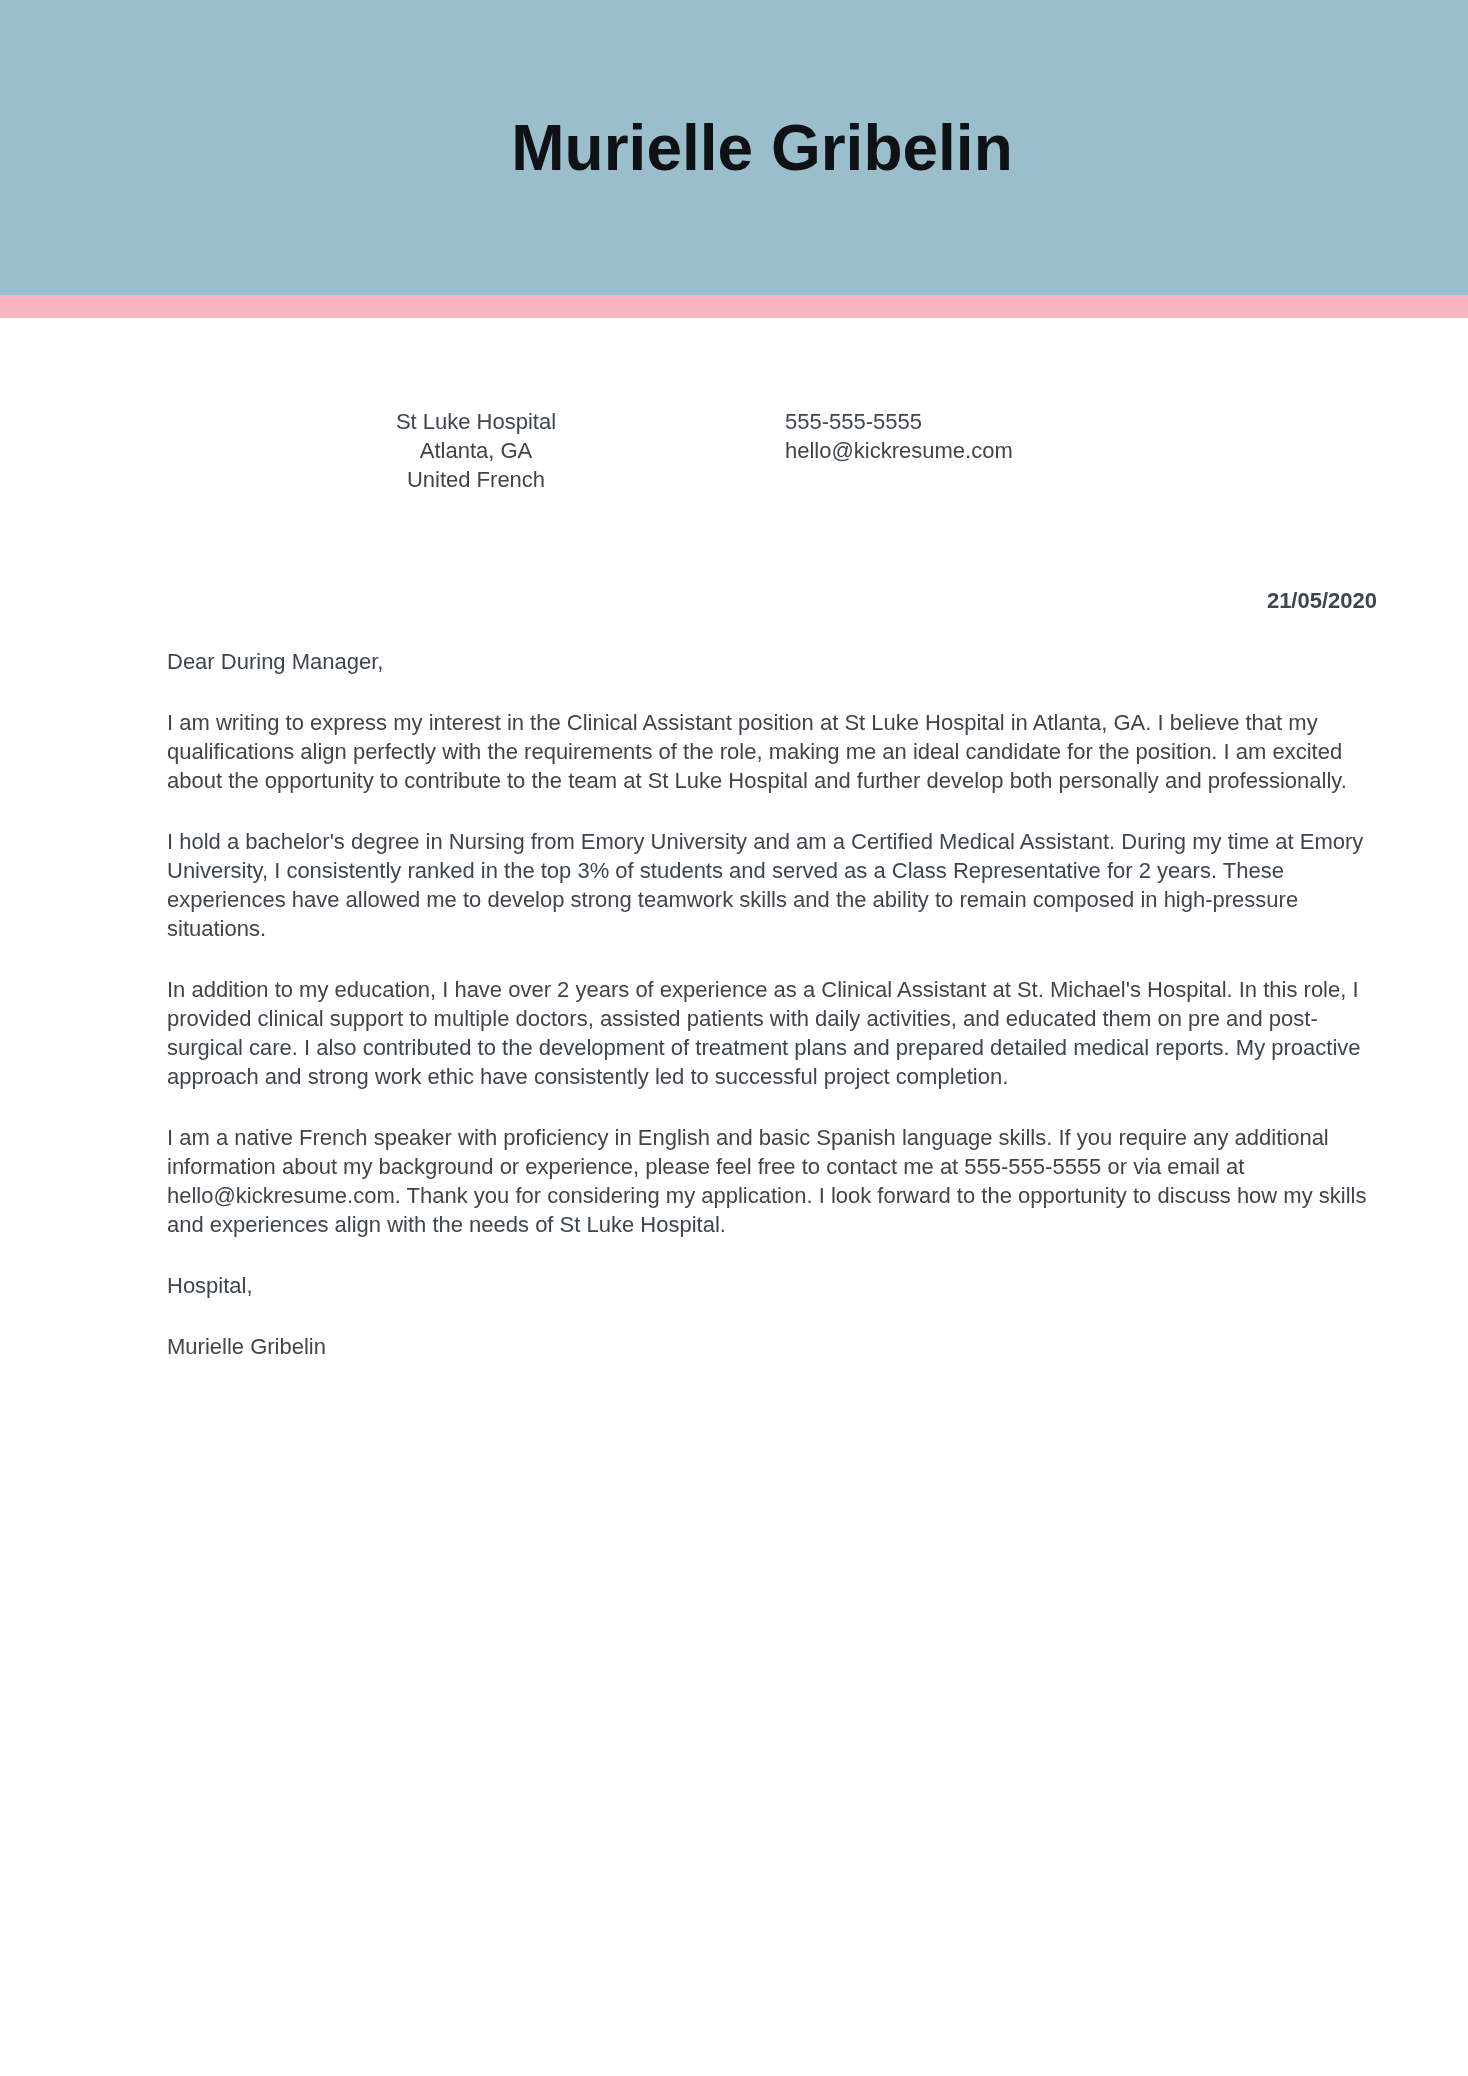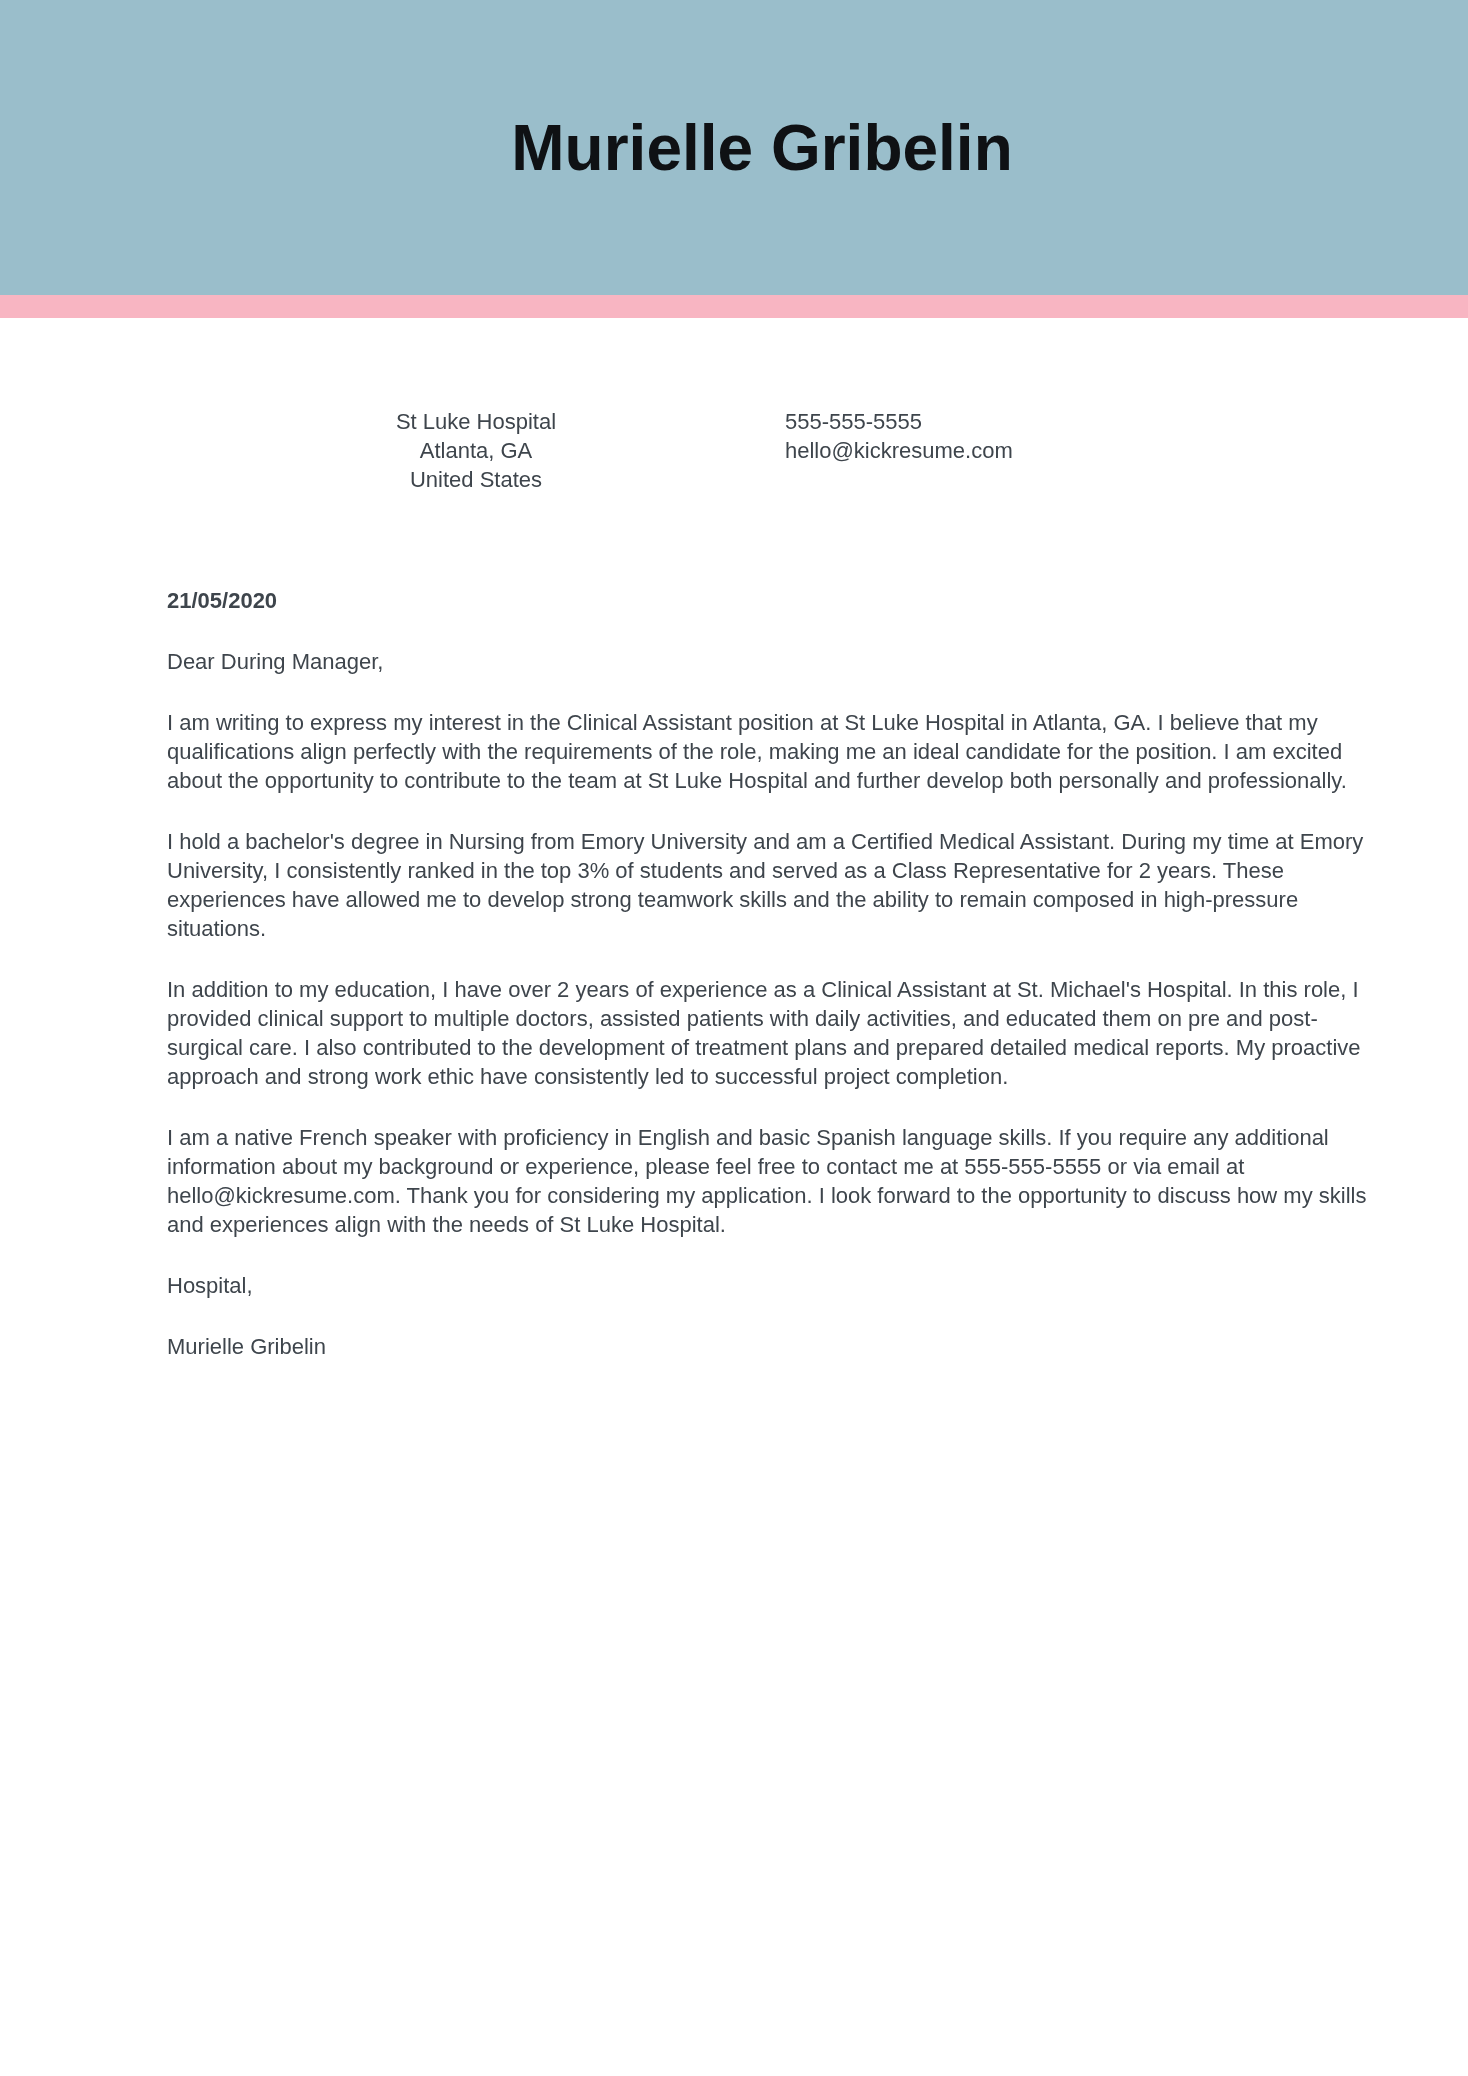--- a/index.html
+++ b/index.html
@@ -58,40 +58,41 @@
     max-width: 1210px;
   }
   .letter p {
     margin: 0 0 32px 0;
   }
   .date-block {
     margin: 0 0 32px 0;
   }
   .date-line {
     font-weight: 700;
+    text-align: right;
   }
 </style>
 </head>
 <body>
 
 <div class="page">
 
   <header class="header">
     <h1 class="applicant-name">Murielle Gribelin</h1>
   </header>
 
   <div class="accent-stripe"></div>
 
   <main class="content">
 
     <section class="contact-section">
       <div class="contact-left">
         <div class="contact-line">St Luke Hospital</div>
         <div class="contact-line">Atlanta, GA</div>
-        <div class="contact-line">United States</div>
+        <div class="contact-line">United French</div>
       </div>
       <div class="contact-right">
         <div class="contact-line">555-555-5555</div>
         <div class="contact-line">hello@kickresume.com</div>
       </div>
     </section>
 
     <section class="letter">
 
       <div class="date-block">

